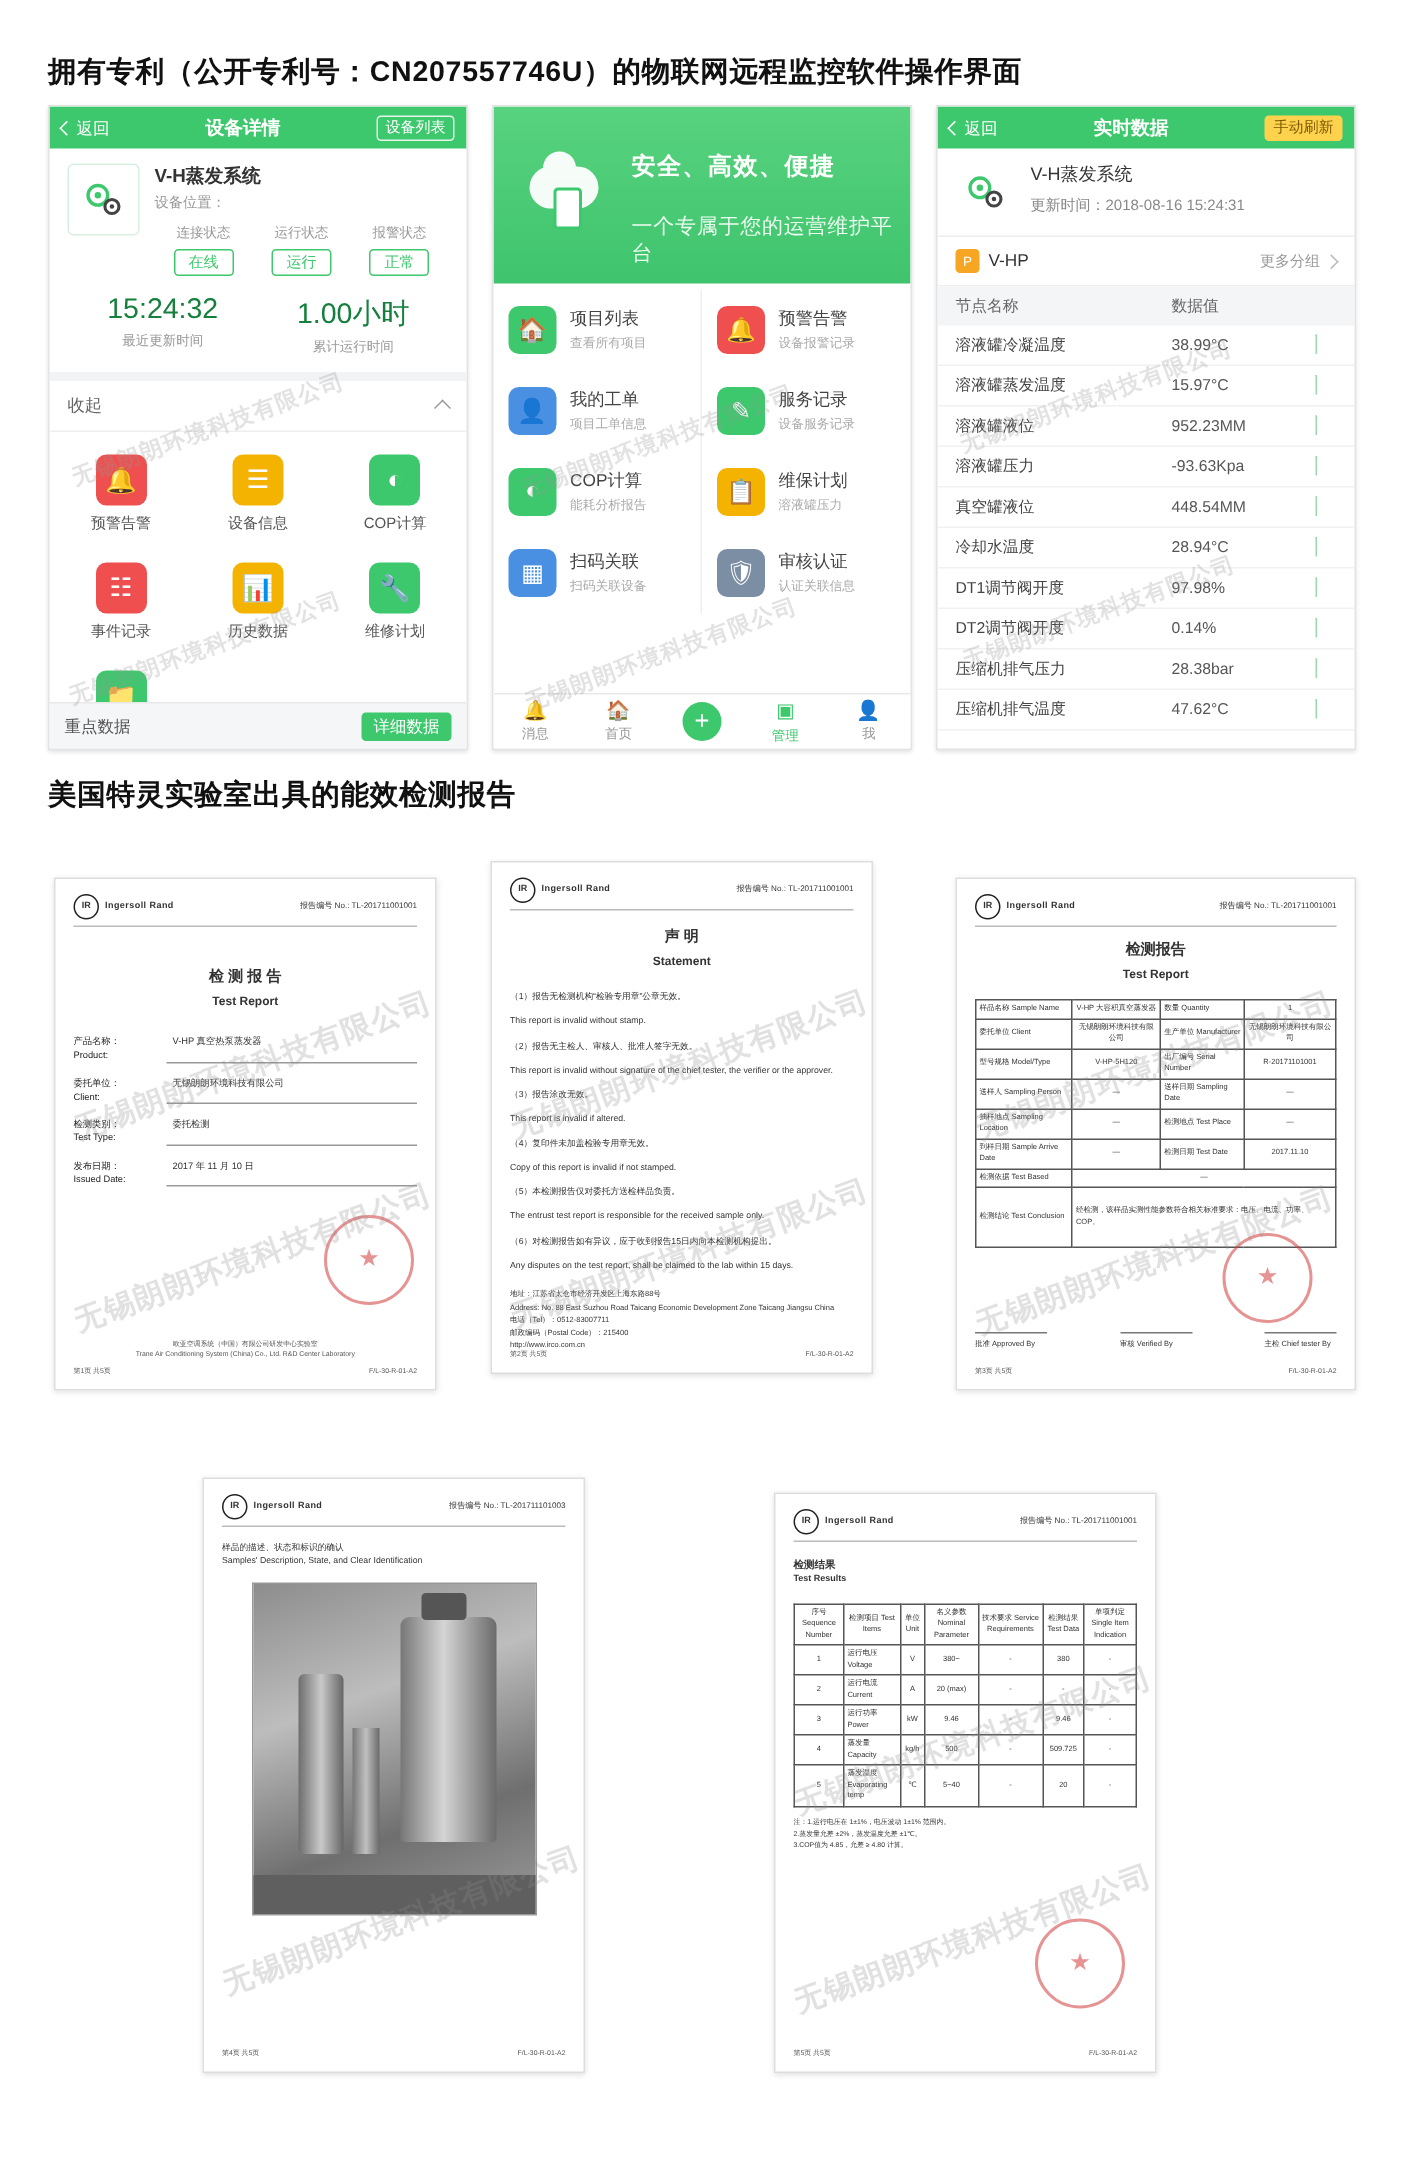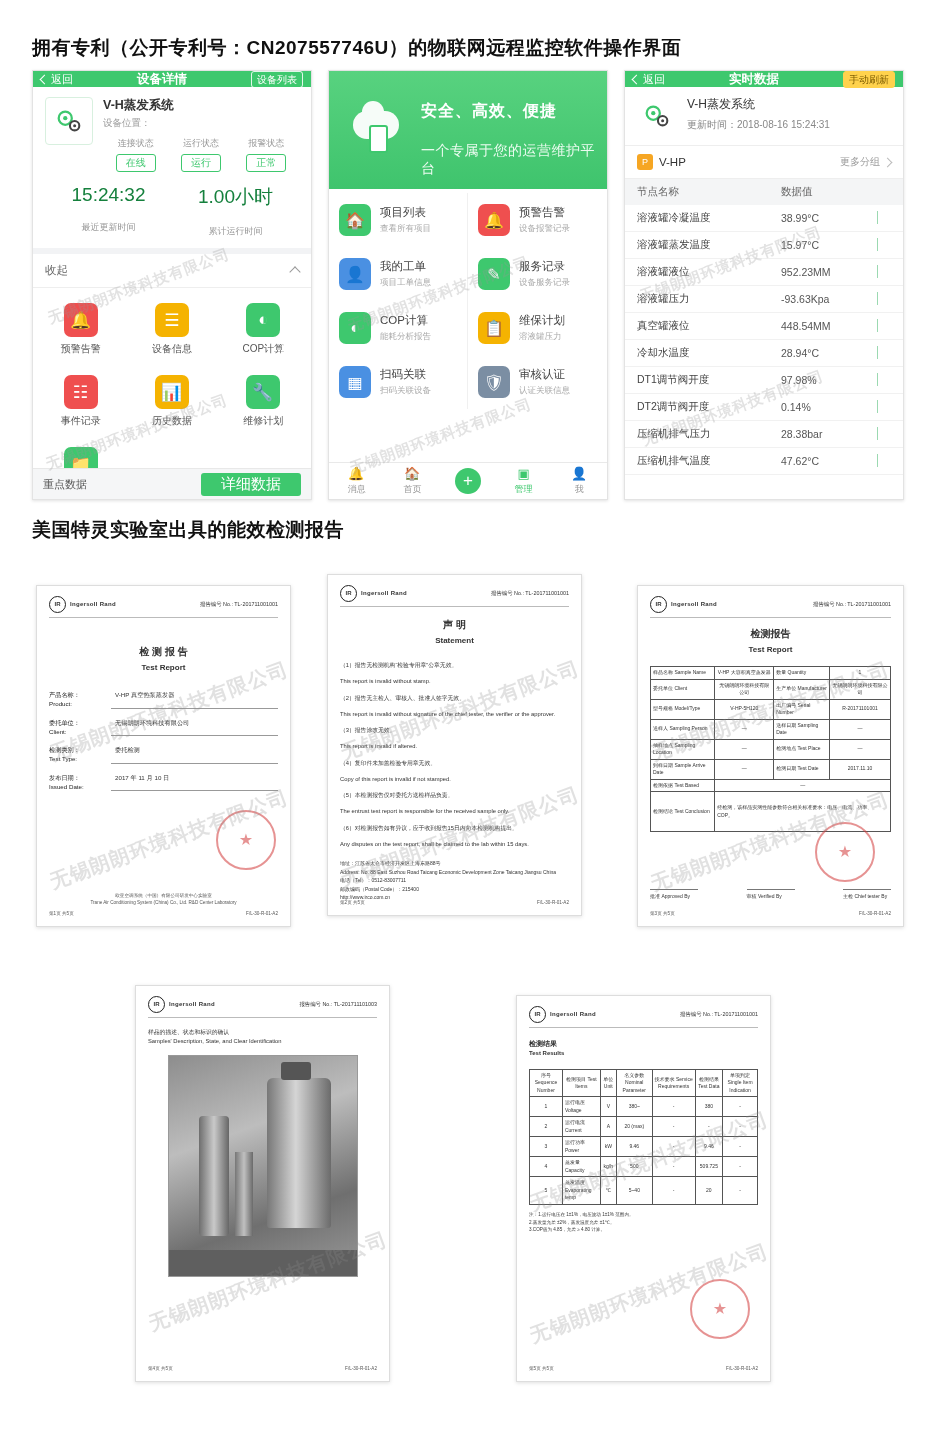--- a/index.html
+++ b/index.html
@@ -4,49 +4,49 @@
 <style>
   html,body{margin:0;padding:0;background:#ffffff;}
   body{width:936px;height:1444px;font-family:"Liberation Sans","DejaVu Sans",sans-serif;color:#222;position:relative;overflow:hidden;}
   .sec-title{font-size:19px;font-weight:600;color:#111;letter-spacing:.5px;}
   #title1{position:absolute;left:32px;top:22px;}
   #title2{position:absolute;left:32px;top:504px;}
 
   
   .phones{position:absolute;left:32px;top:70px;width:872px;height:428px;display:flex;gap:16px;}
   .phone{width:280px;height:428px;background:#fff;border:1px solid #e3e3e3;box-shadow:0 1px 3px rgba(0,0,0,.12);position:relative;overflow:hidden;}
-  .p-head{height:16px;background:#3ec86e;color:#fff;display:flex;align-items:center;justify-content:space-between;padding:0 8px;font-size:11.5px;}
+  .p-head{height:28px;background:#3ec86e;color:#fff;display:flex;align-items:center;justify-content:space-between;padding:0 8px;font-size:11.5px;}
   .p-head .ttl{font-size:12.5px;font-weight:600;}
   .p-btn{border:1px solid rgba(255,255,255,.85);border-radius:3px;padding:1px 5px;font-size:10px;line-height:13px;}
   .back{display:flex;align-items:center;gap:3px;font-size:11px;}
   .chev-l{display:inline-block;width:6px;height:6px;border-left:1.6px solid #fff;border-bottom:1.6px solid #fff;transform:rotate(45deg);}
 
   
   .dev-card{padding:10px 12px 6px 12px;display:flex;gap:10px;}
   .gear-box{width:46px;height:46px;border:1px solid #d8f0df;border-radius:4px;display:flex;align-items:center;justify-content:center;background:#fff;}
   .dev-info{flex:1;}
   .dev-name{font-size:12.5px;font-weight:600;color:#333;}
   .dev-loc{font-size:9.5px;color:#999;margin-top:3px;}
   .stat-row{display:flex;margin-top:7px;}
   .stat-col{flex:1;text-align:center;}
   .stat-lab{font-size:9px;color:#999;}
   .stat-val{margin-top:4px;display:inline-block;border:1px solid #3ec86e;color:#3ec86e;border-radius:3px;font-size:10px;padding:1px 9px;}
   .big-row{display:flex;padding:6px 12px 10px 12px;border-bottom:6px solid #f2f3f5;}
   .big-col{flex:1;text-align:center;}
   .big-val{font-size:19px;color:#15803d;}
-  .big-lab{font-size:9px;color:#999;margin-top:15px;}
+  .big-lab{font-size:9px;color:#999;margin-top:3px;}
   .collapse{display:flex;align-items:center;justify-content:space-between;padding:9px 12px;font-size:11.5px;color:#666;border-bottom:1px solid #eee;}
   .chev-up{width:7px;height:7px;border-left:1.5px solid #999;border-top:1.5px solid #999;transform:rotate(45deg);margin-top:3px;}
   .grid3{display:flex;flex-wrap:wrap;padding:6px 2px 0 2px;}
   .g-item{width:33.33%;box-sizing:border-box;padding:9px 0 10px 0;text-align:center;}
   .g-ico{width:34px;height:34px;border-radius:7px;margin:0 auto;display:flex;align-items:center;justify-content:center;color:#fff;font-size:17px;}
   .g-lab{font-size:10px;color:#555;margin-top:5px;}
   .foot-bar{position:absolute;left:0;right:0;bottom:0;height:30px;background:#f5f6f7;border-top:1px solid #e8e8e8;display:flex;align-items:center;justify-content:space-between;padding:0 10px;}
   .foot-lab{font-size:11px;color:#555;}
-  .foot-btn{background:#3ec86e;color:#fff;border-radius:3px;font-size:15px;padding:2px 20px;}
+  .foot-btn{background:#3ec86e;color:#fff;border-radius:3px;font-size:11px;padding:2px 8px;}
 
   
   .banner{height:118px;background:linear-gradient(180deg,#58d27f 0%,#3fc46d 100%);position:relative;overflow:hidden;}
   .banner .bt{position:absolute;left:92px;top:30px;color:#fff;font-size:16px;font-weight:700;letter-spacing:1px;}
   .banner .bs{position:absolute;left:92px;top:71px;color:#eafbef;font-size:14px;letter-spacing:.5px;}
   .cloud{position:absolute;left:24px;top:40px;width:46px;height:28px;background:#fff;border-radius:14px;opacity:.95;}
   .cloud:after{content:"";position:absolute;left:9px;top:-10px;width:22px;height:22px;background:#fff;border-radius:50%;}
   .phone-ico{position:absolute;left:40px;top:54px;width:15px;height:24px;border:2px solid #3ec86e;border-radius:3px;background:#fff;z-index:2;}
   .menu2{padding:4px 0;}
   .m-row{display:flex;}

